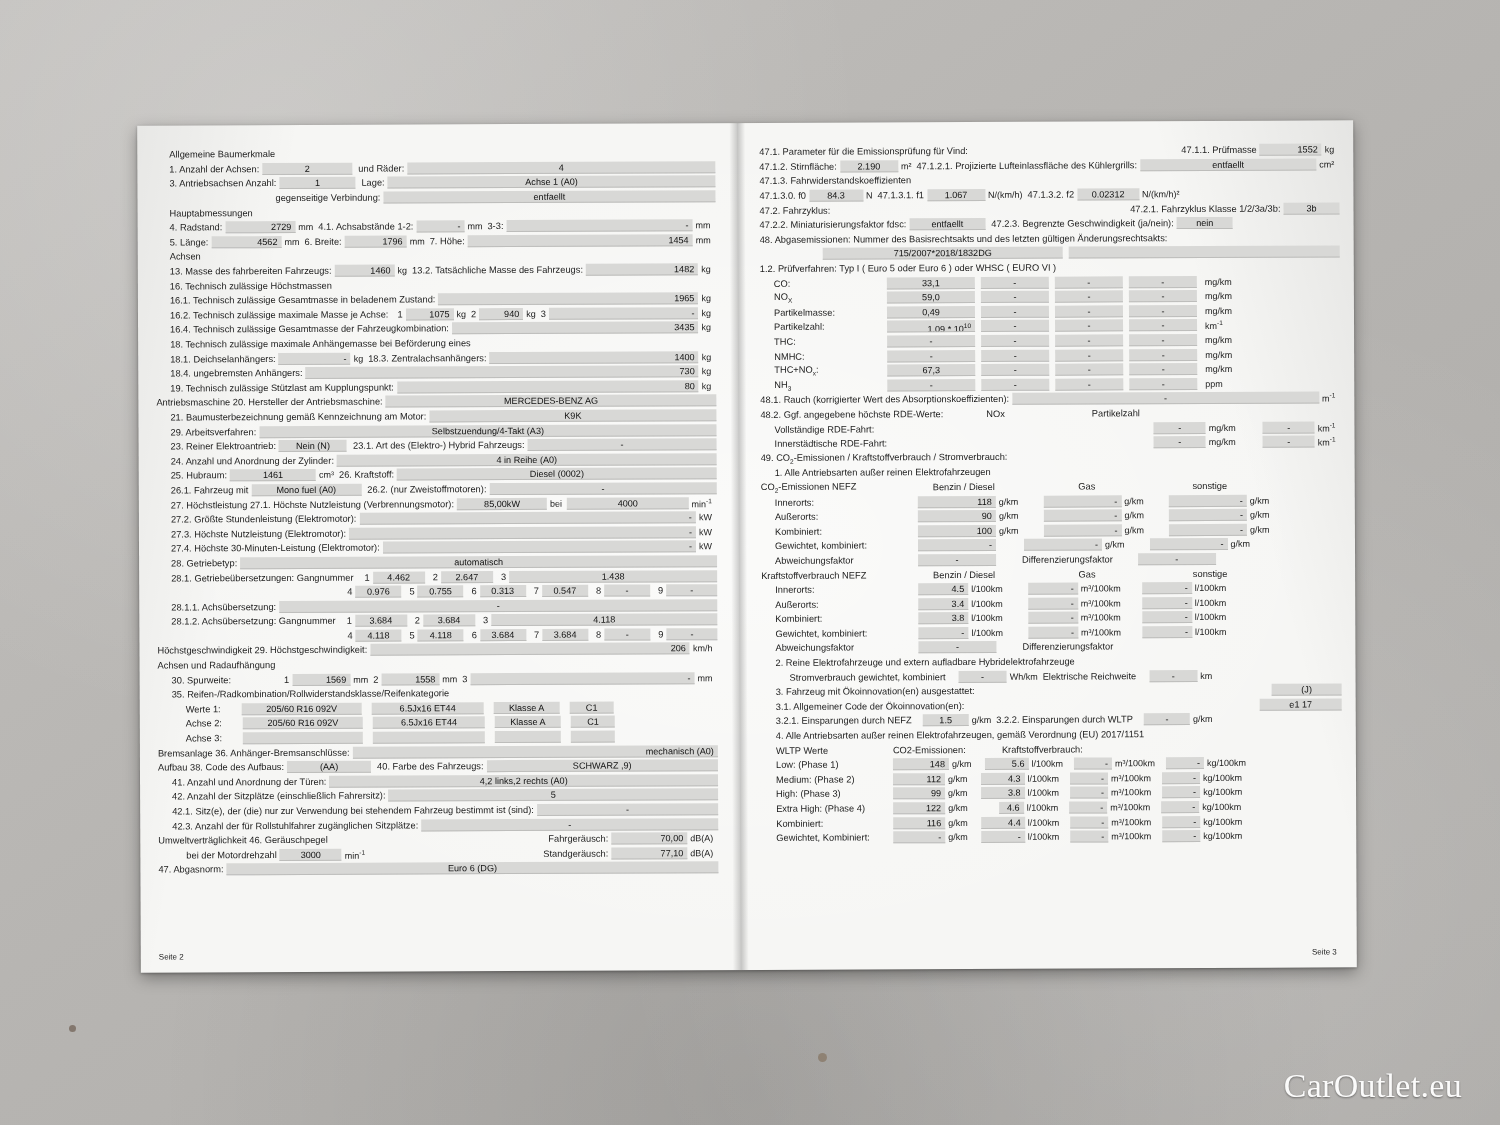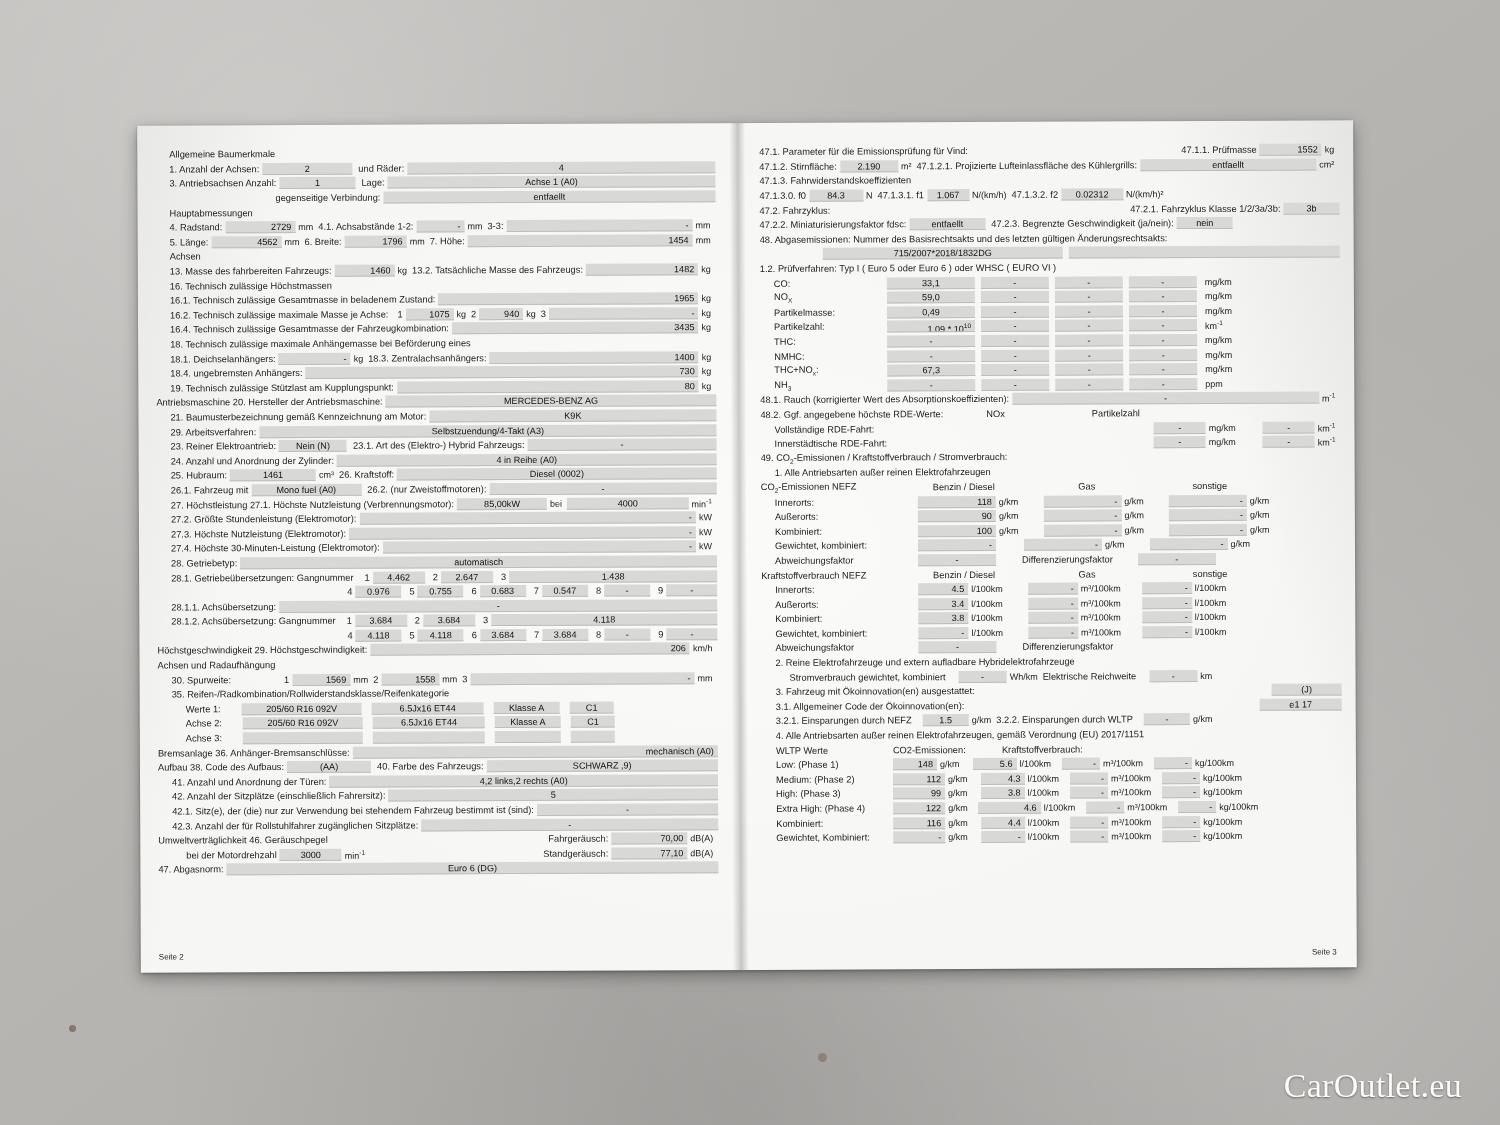--- a/index.html
+++ b/index.html
@@ -307,21 +307,21 @@
         <span class="lbl" style="padding-left:8px">3</span>
         <span class="val c grow">1.438</span>
       </div>
 
       <div class="row">
         <span class="lbl" style="padding-left:190px">4</span>
         <span class="val c" style="width:46px">0.976</span>
         <span class="lbl" style="padding-left:8px">5</span>
         <span class="val c" style="width:46px">0.755</span>
         <span class="lbl" style="padding-left:8px">6</span>
-        <span class="val c" style="width:46px">0.683</span>
+        <span class="val c" style="width:46px">0.313</span>
         <span class="lbl" style="padding-left:8px">7</span>
         <span class="val c" style="width:46px">0.547</span>
         <span class="lbl" style="padding-left:8px">8</span>
         <span class="val c" style="width:46px">-</span>
         <span class="lbl" style="padding-left:8px">9</span>
         <span class="val c grow">-</span>
       </div>
 
       <div class="row">
         <span class="lbl ind">28.1.1. Achsübersetzung:</span>
@@ -486,21 +486,21 @@
 
       <div class="row">
           <span class="lbl">47.1.3. Fahrwiderstandskoeffizienten</span>
         </div>
 
       <div class="row">
         <span class="lbl">47.1.3.0. f0</span>
         <span class="val c" style="width:54px">84.3</span>
         <span class="unit">N</span>
         <span class="lbl">47.1.3.1. f1</span>
-        <span class="val c" style="width:42px">1.067</span>
+        <span class="val c" style="width:58px">1.067</span>
         <span class="unit">N/(km/h)</span>
         <span class="lbl">47.1.3.2. f2</span>
         <span class="val c" style="width:62px">0.02312</span>
         <span class="unit">N/(km/h)²</span>
       </div>
 
       <div class="row">
         <span class="lbl">47.2. Fahrzyklus:</span>
         <span class="grow"></span>
         <span class="lbl">47.2.1. Fahrzyklus Klasse 1/2/3a/3b:</span>
@@ -783,21 +783,21 @@
         </div>
 
       <div class="row">
         <span class="lbl ind" style="width:114px;display:inline-block">WLTP Werte</span>
         <span class="lbl" style="width:106px;display:inline-block">CO2-Emissionen:</span>
         <span class="lbl" style="display:inline-block">Kraftstoffverbrauch:</span>
       </div>
 
       <div class="row">
         <span class="lbl ind" style="width:114px;display:inline-block">Low: (Phase 1)</span>
-        <span class="val" style="width:44px">148</span>
+        <span class="val" style="width:56px">148</span>
         <span class="unit">g/km</span>
         <span class="val" style="width:44px;margin-left:8px">5.6</span>
         <span class="unit">l/100km</span>
         <span class="val" style="width:38px;margin-left:6px">-</span>
         <span class="unit">m³/100km</span>
         <span class="val" style="width:38px;margin-left:6px">-</span>
         <span class="unit">kg/100km</span>
       </div>
 
       <div class="row">
@@ -821,21 +821,21 @@
         <span class="val" style="width:38px;margin-left:6px">-</span>
         <span class="unit">m³/100km</span>
         <span class="val" style="width:38px;margin-left:6px">-</span>
         <span class="unit">kg/100km</span>
       </div>
 
       <div class="row">
         <span class="lbl ind" style="width:114px;display:inline-block">Extra High: (Phase 4)</span>
         <span class="val" style="width:52px">122</span>
         <span class="unit">g/km</span>
-        <span class="val" style="width:63px;margin-left:5px">4.6</span>
+        <span class="val" style="width:25px;margin-left:26px">4.6</span>
         <span class="unit">l/100km</span>
         <span class="val" style="width:38px;margin-left:6px">-</span>
         <span class="unit">m³/100km</span>
         <span class="val" style="width:38px;margin-left:6px">-</span>
         <span class="unit">kg/100km</span>
       </div>
 
       <div class="row">
         <span class="lbl ind" style="width:114px;display:inline-block">Kombiniert:</span>
         <span class="val" style="width:52px">116</span>

